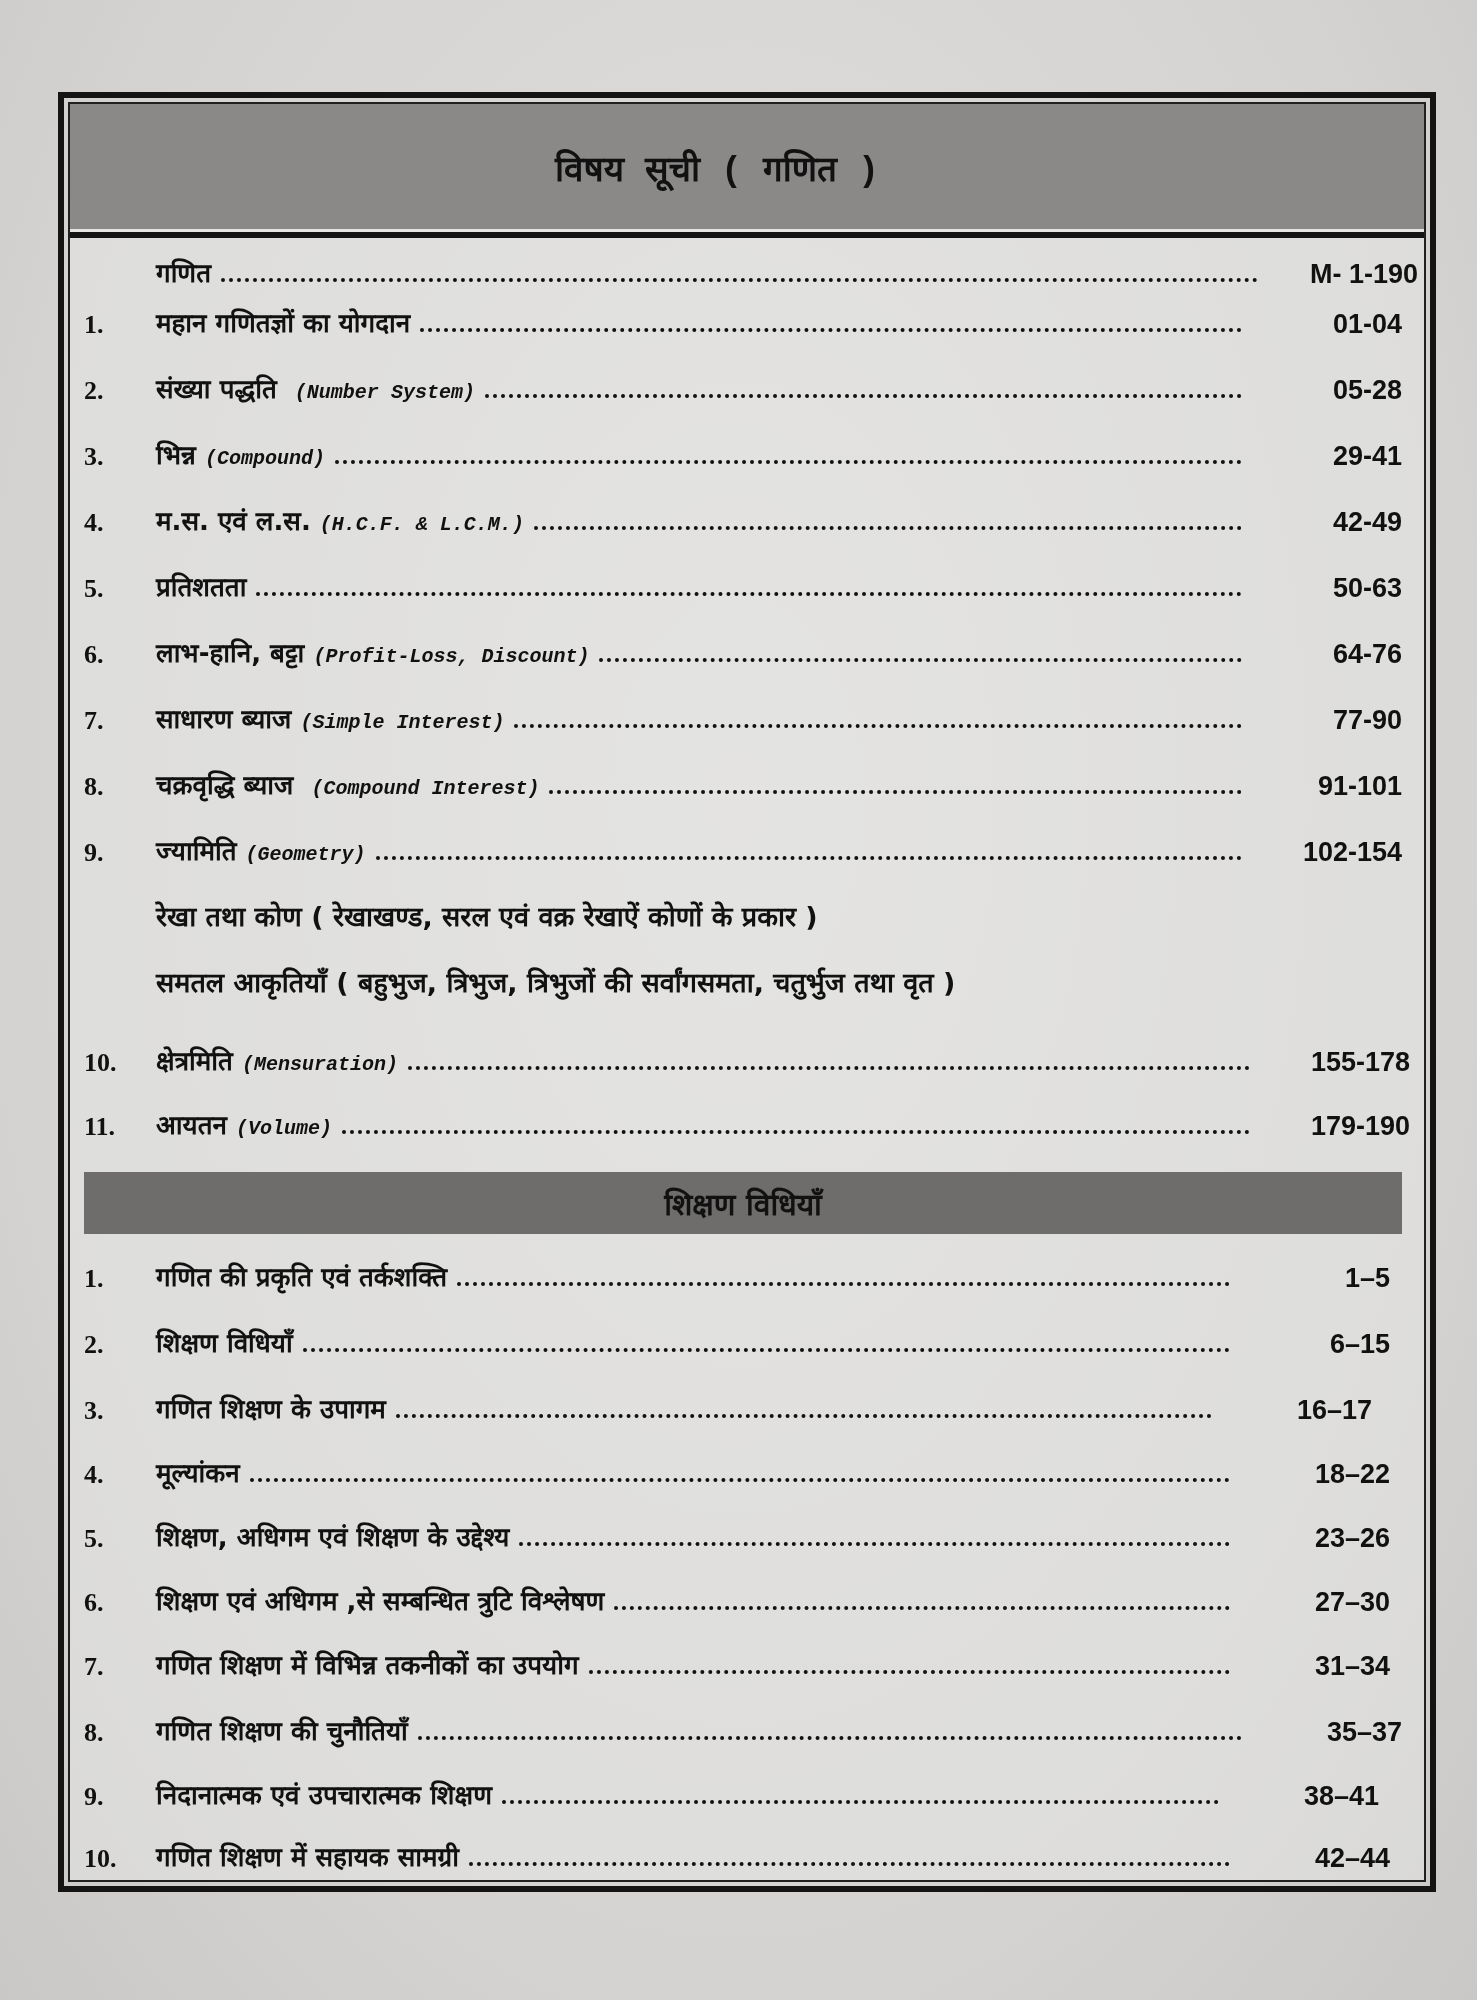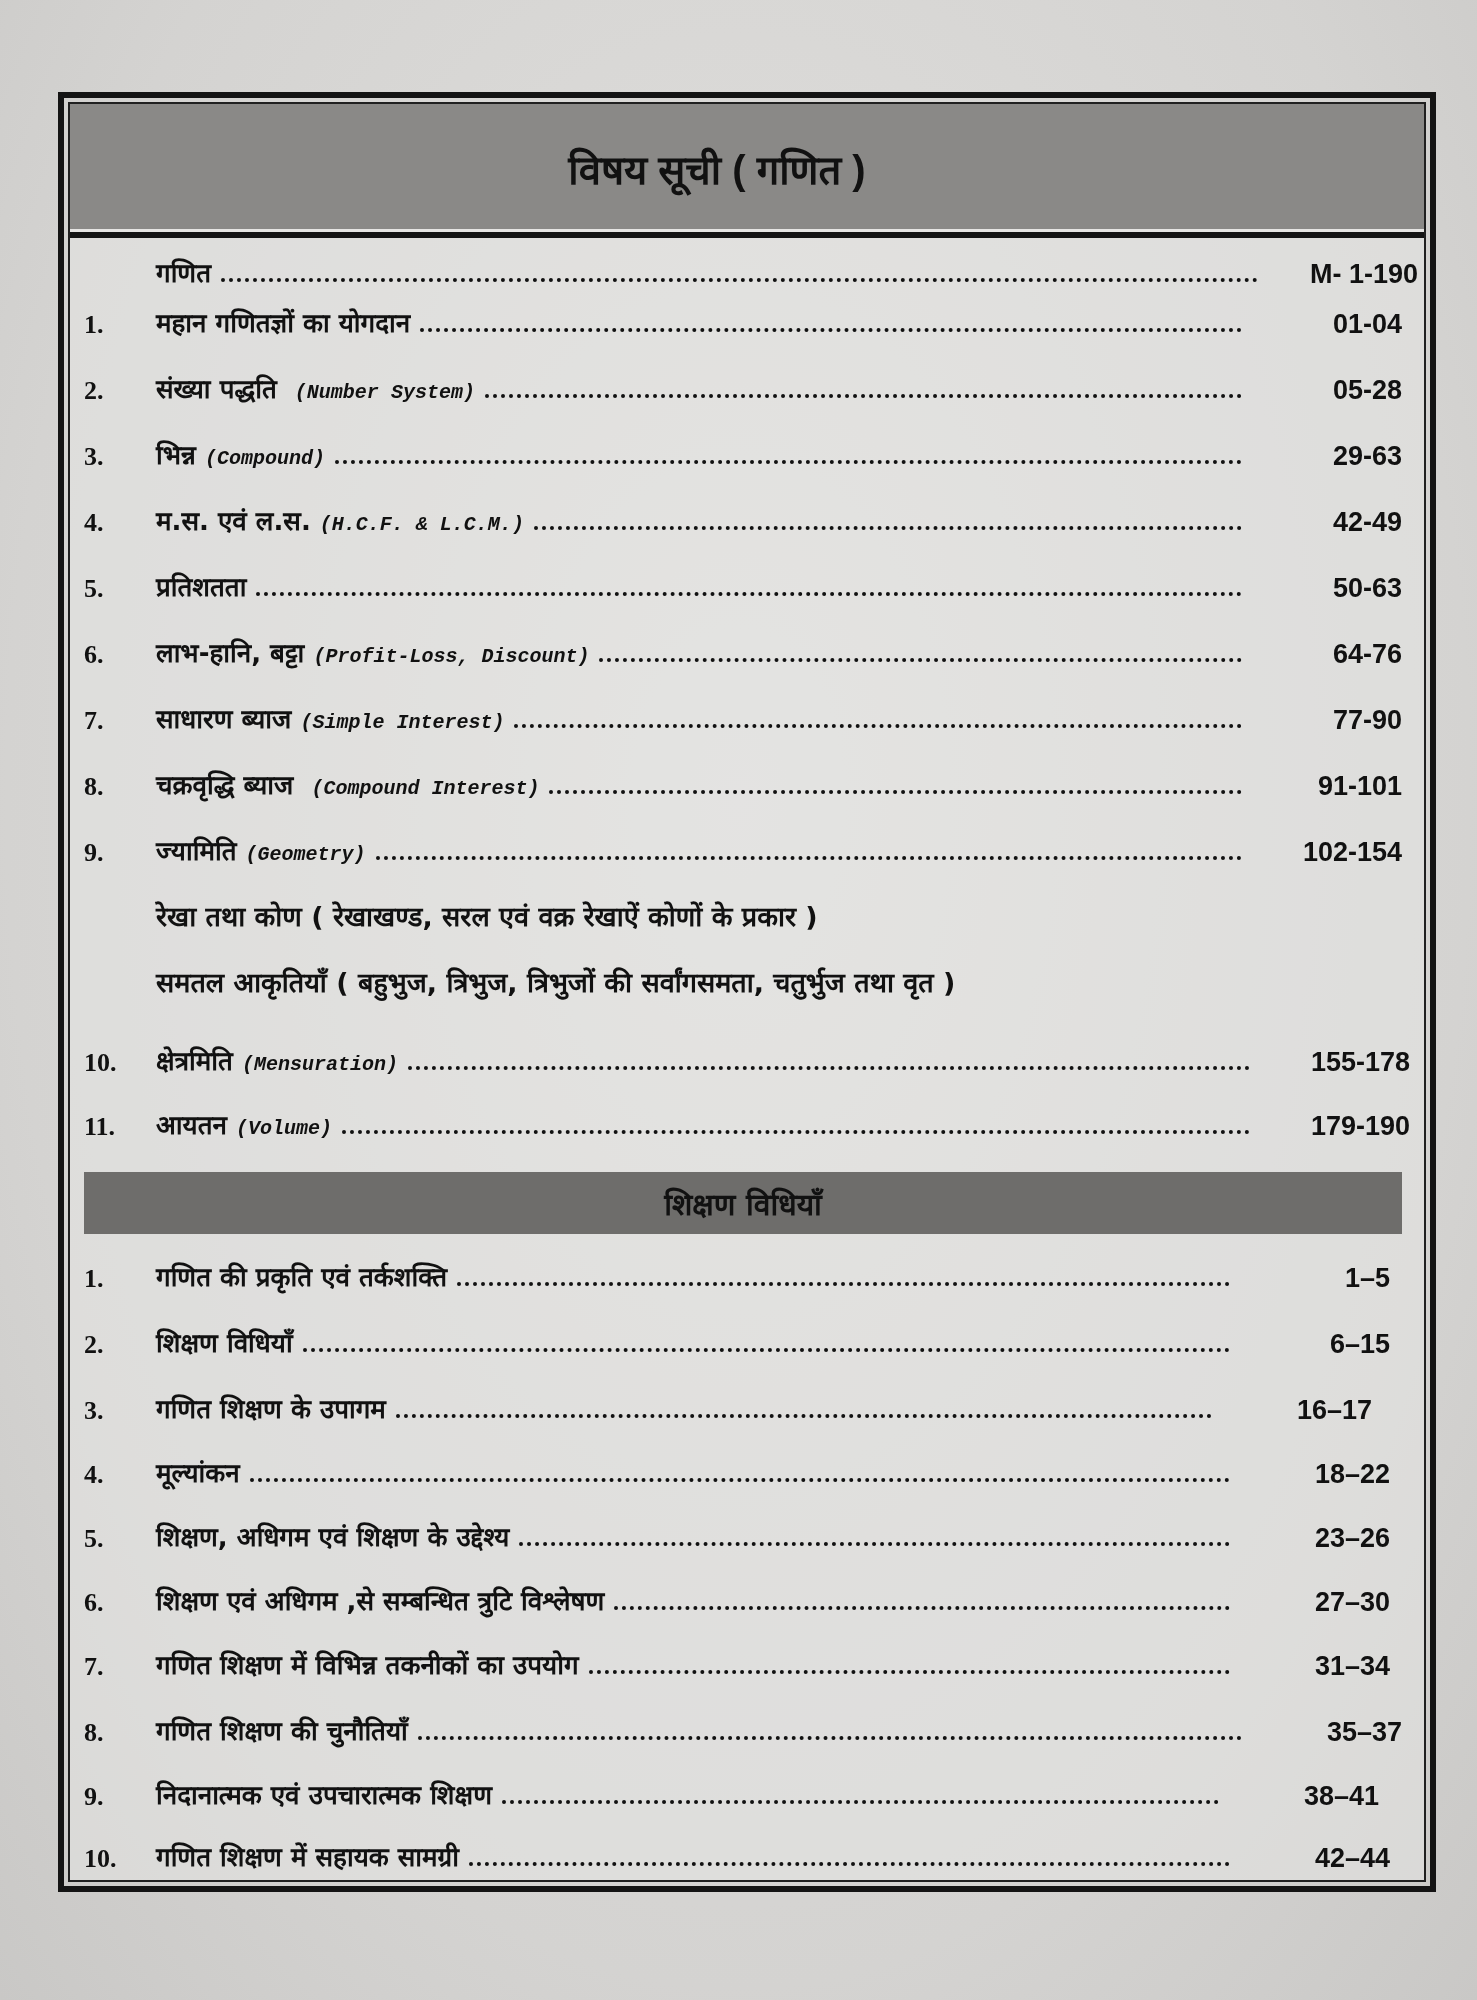--- a/index.html
+++ b/index.html
@@ -27,22 +27,22 @@
   }
   .title-band {
     position: absolute;
     left: 0; right: 0; top: 0; height: 128px;
     background: #8a8987;
     border-bottom: 6px solid #141414;
     box-shadow: inset 0 -3px 0 #e6e5e3;
     display: flex; align-items: center; justify-content: center;
   }
   .title-band .title {
-    font-family: Liberation Sans, sans-serif;
-    font-weight: bold; font-size: 40px; color: #111;
+    font-family: Liberation Mono, monospace;
+    font-weight: bold; font-size: 35px; color: #111;
     margin-left: -60px;
   }
   .rows { position: absolute; left: 0; right: 0; }
   .row {
     position: absolute; left: 0; right: 0; height: 50px;
     display: flex; align-items: flex-end;
     font-weight: bold; color: #111;
   }
   .row .num {
     width: 72px; padding-left: 14px; font-size: 26px;
@@ -110,21 +110,21 @@
       <div class="row" style="top:252px">
         <span class="num">2.</span>
         <span class="lbl"><span>संख्या पद्धति</span> &nbsp;<i>(Number System)</i></span>
         <span class="dots"></span>
         <span class="pg">05-28</span>
       </div>
       <div class="row" style="top:318px">
         <span class="num">3.</span>
         <span class="lbl"><span>भिन्न</span> <i>(Compound)</i></span>
         <span class="dots"></span>
-        <span class="pg">29-63</span>
+        <span class="pg">29-41</span>
       </div>
       <div class="row" style="top:384px">
         <span class="num">4.</span>
         <span class="lbl"><span>म.स. एवं ल.स.</span> <i>(H.C.F. &amp; L.C.M.)</i></span>
         <span class="dots"></span>
         <span class="pg">42-49</span>
       </div>
       <div class="row" style="top:450px">
         <span class="num">5.</span>
         <span class="lbl"><span>प्रतिशतता</span></span>

